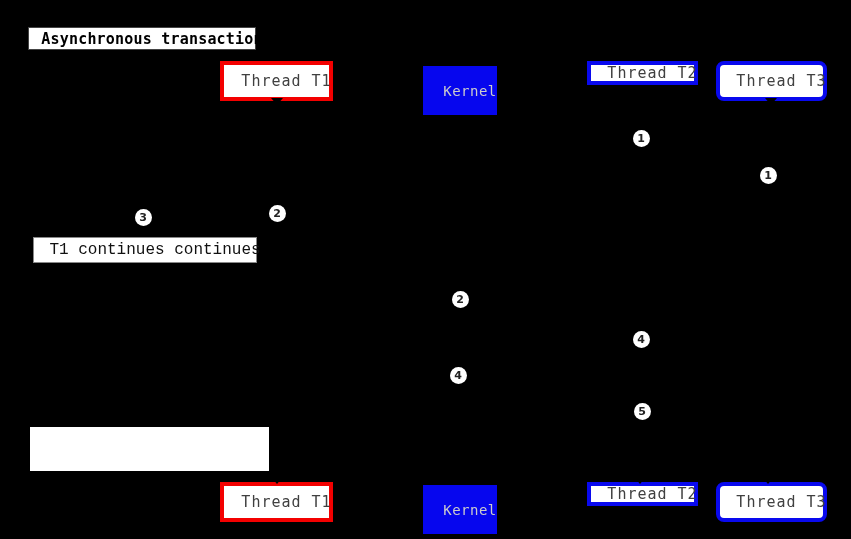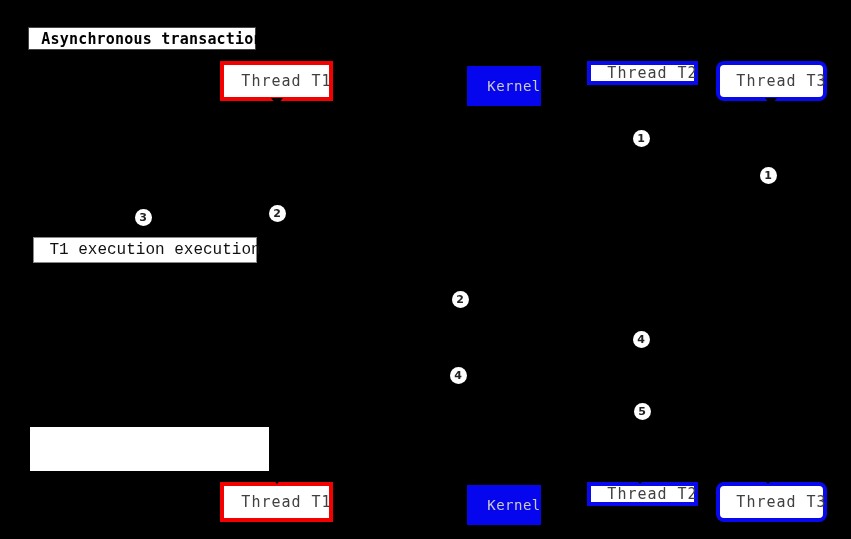--- a/index.html
+++ b/index.html
@@ -37,21 +37,21 @@
     background: #ffffff;
     color: #404040;
     font-size: 15px;
     letter-spacing: 1px;
   }
   .actor.red-border  { border: 4px solid #f30000; }
   .actor.blue-border { border: 4px solid #0909ee; }
   .actor.blue-fill   { background: #0606ee; color: #cccccc; font-size: 14px; letter-spacing: 0.5px; }
 
   .t1-x     { left: 220px; width: 113px; height: 40px; }
-  .kernel-x { left: 423px; width: 74px;  height: 40px; margin-left: 44px; }
+  .kernel-x { left: 423px; width: 74px;  height: 49px; }
   .t2-x     { left: 587px; width: 111px; height: 24px; }
   .t3-x     { left: 716px; width: 111px; height: 40px; border-radius: 8px; }
   .row-top    { top: 61px; }
   .row-top-k  { top: 66px; }
   .row-bot    { top: 482px; }
   .row-bot-k  { top: 485px; }
 
   .note {
     background: #ffffff;
     border: 1px solid #888888;
@@ -97,21 +97,21 @@
   <div class="box actor blue-fill kernel-x row-top-k">
     <span>Kernel</span>
   </div>
   <div class="box actor blue-border t2-x row-top">
     <span>Thread T2</span>
   </div>
   <div class="box actor blue-border t3-x row-top">
     <span>Thread T3</span>
   </div>
 
-  <div class="box note note-t1">T1 execution execution</div>
+  <div class="box note note-t1">T1 continues continues</div>
   <div class="box note note-empty"></div>
 
   <div class="box actor red-border t1-x row-bot">
     <span>Thread T1</span>
   </div>
   <div class="box actor blue-fill kernel-x row-bot-k">
     <span>Kernel</span>
   </div>
   <div class="box actor blue-border t2-x row-bot">
     <span>Thread T2</span>

